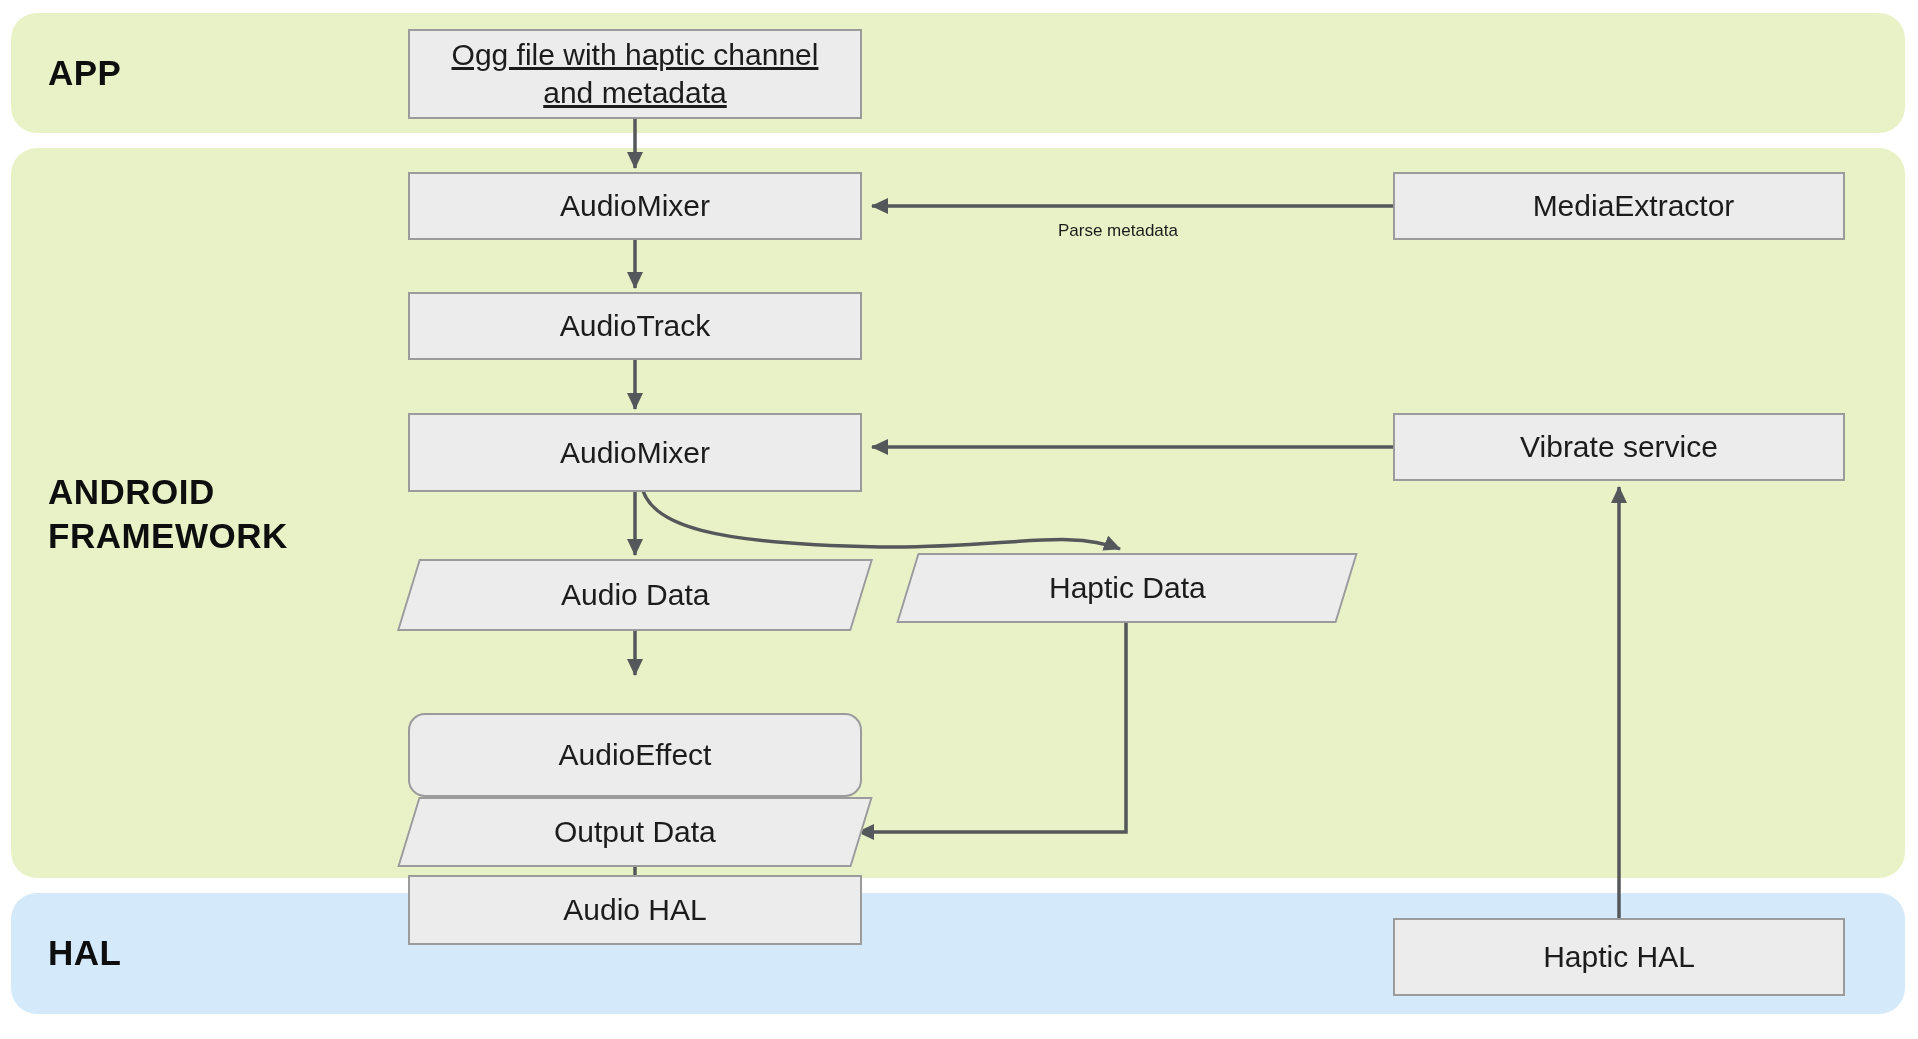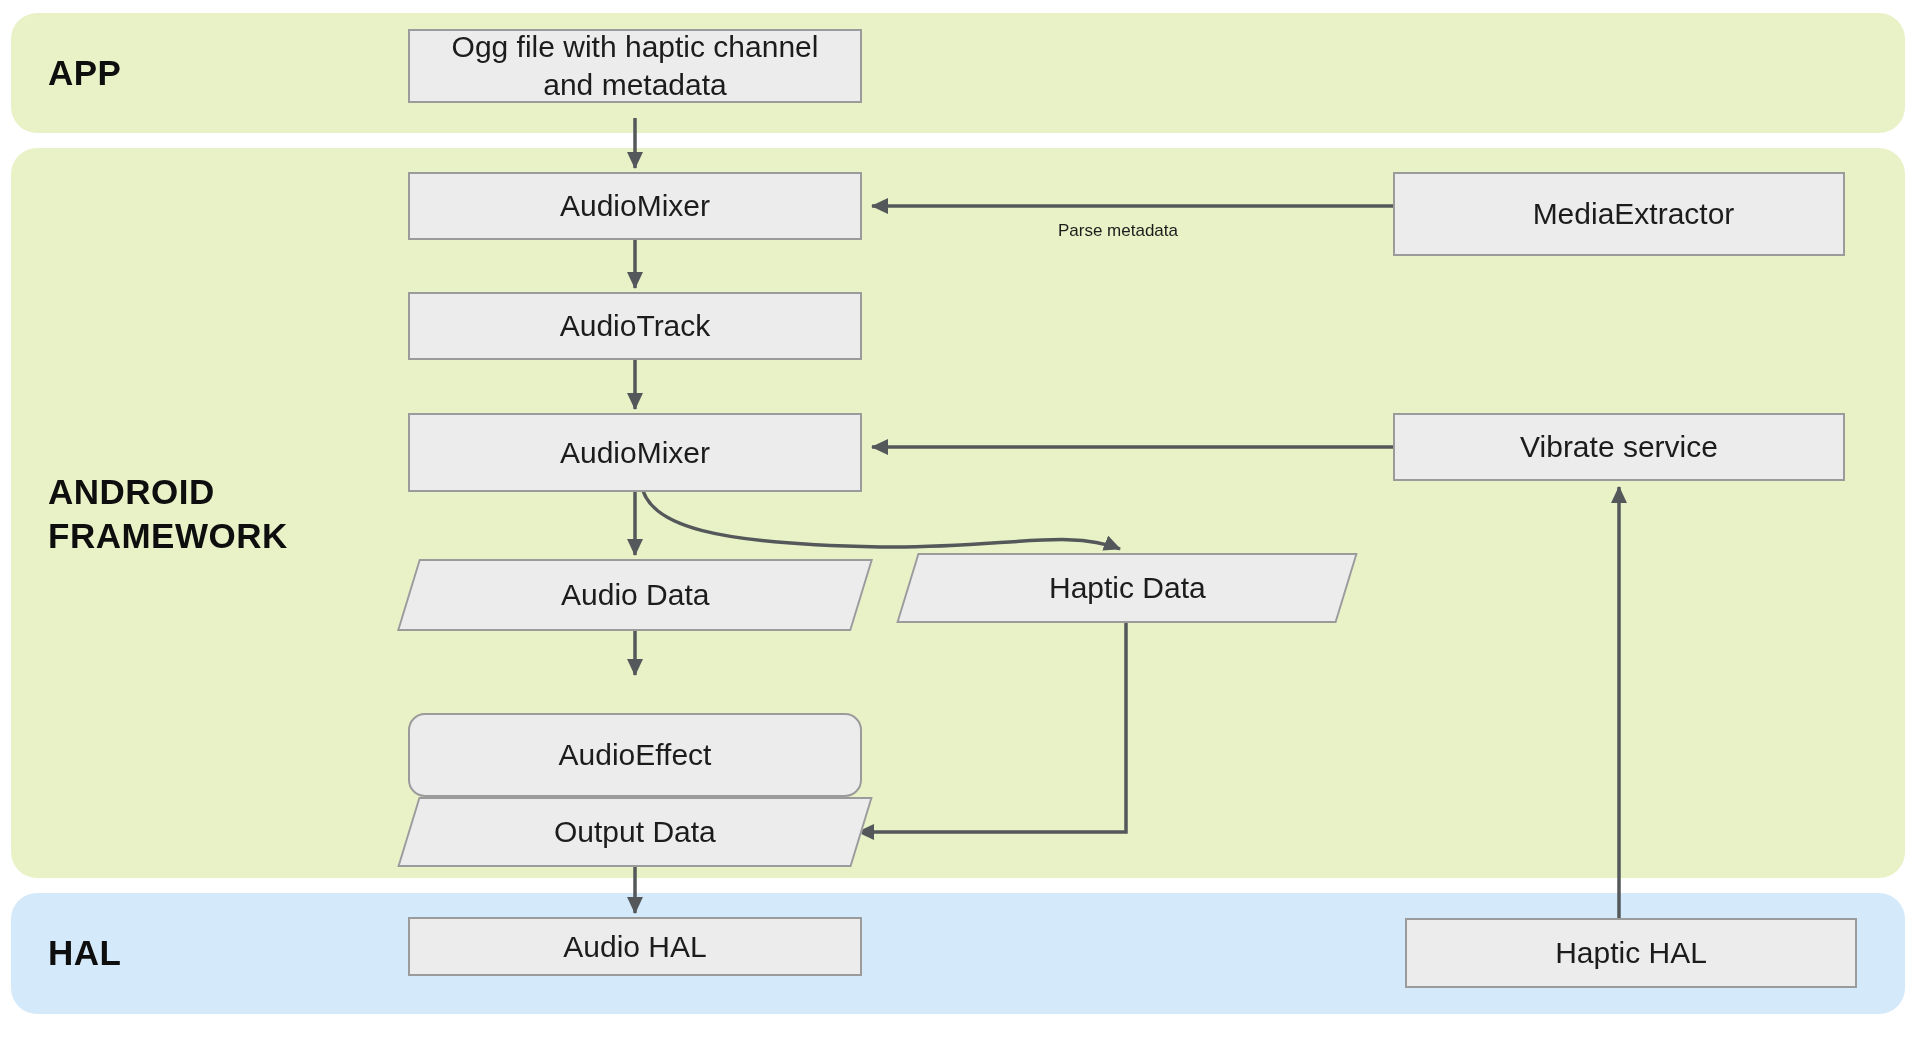--- a/index.html
+++ b/index.html
@@ -36,31 +36,31 @@
     position:absolute;
     display:flex;align-items:center;justify-content:center;
     text-align:center;
     background:var(--node-fill);
     border:2px solid var(--node-border);
     box-sizing:border-box;
     font-size:30px;line-height:38px;color:var(--text);
   }
   .col-left{left:408px;width:454px;}
   .col-right{left:1393px;width:452px;}
-  #node-ogg-file{top:29px;height:74px;padding:0 40px;}
+  #node-ogg-file{top:29px;height:90px;padding:0 40px;text-decoration:underline;}
   #node-media-player{top:172px;height:68px;}
   #node-audio-track{top:292px;height:68px;}
   #node-audio-mixer{top:413px;height:79px;}
   #node-audio-data{top:559px;height:72px;}
   #node-audio-effect{top:713px;height:84px;border-radius:17px;}
   #node-output-data{top:797px;height:70px;}
-  #node-audio-hal{top:917px;height:59px;}
-  #node-media-extractor{top:172px;height:84px;padding-left:29px;}
+  #node-audio-hal{top:875px;height:70px;}
+  #node-media-extractor{top:172px;height:68px;padding-left:29px;}
   #node-vibrate-service{top:413px;height:68px;}
-  #node-haptic-hal{top:918px;height:70px;margin-left:12px;}
+  #node-haptic-hal{top:918px;height:78px;}
   #node-haptic-data{left:907px;width:440px;top:553px;height:70px;}
   .parallelogram{transform:skewX(-17deg);}
   .parallelogram>span{display:block;transform:skewX(17deg);}
   #edge-label-parse-metadata{
     position:absolute;left:968px;top:221px;width:300px;
     text-align:center;font-size:17px;color:var(--text);
   }
 </style>
 </head>
 <body>

